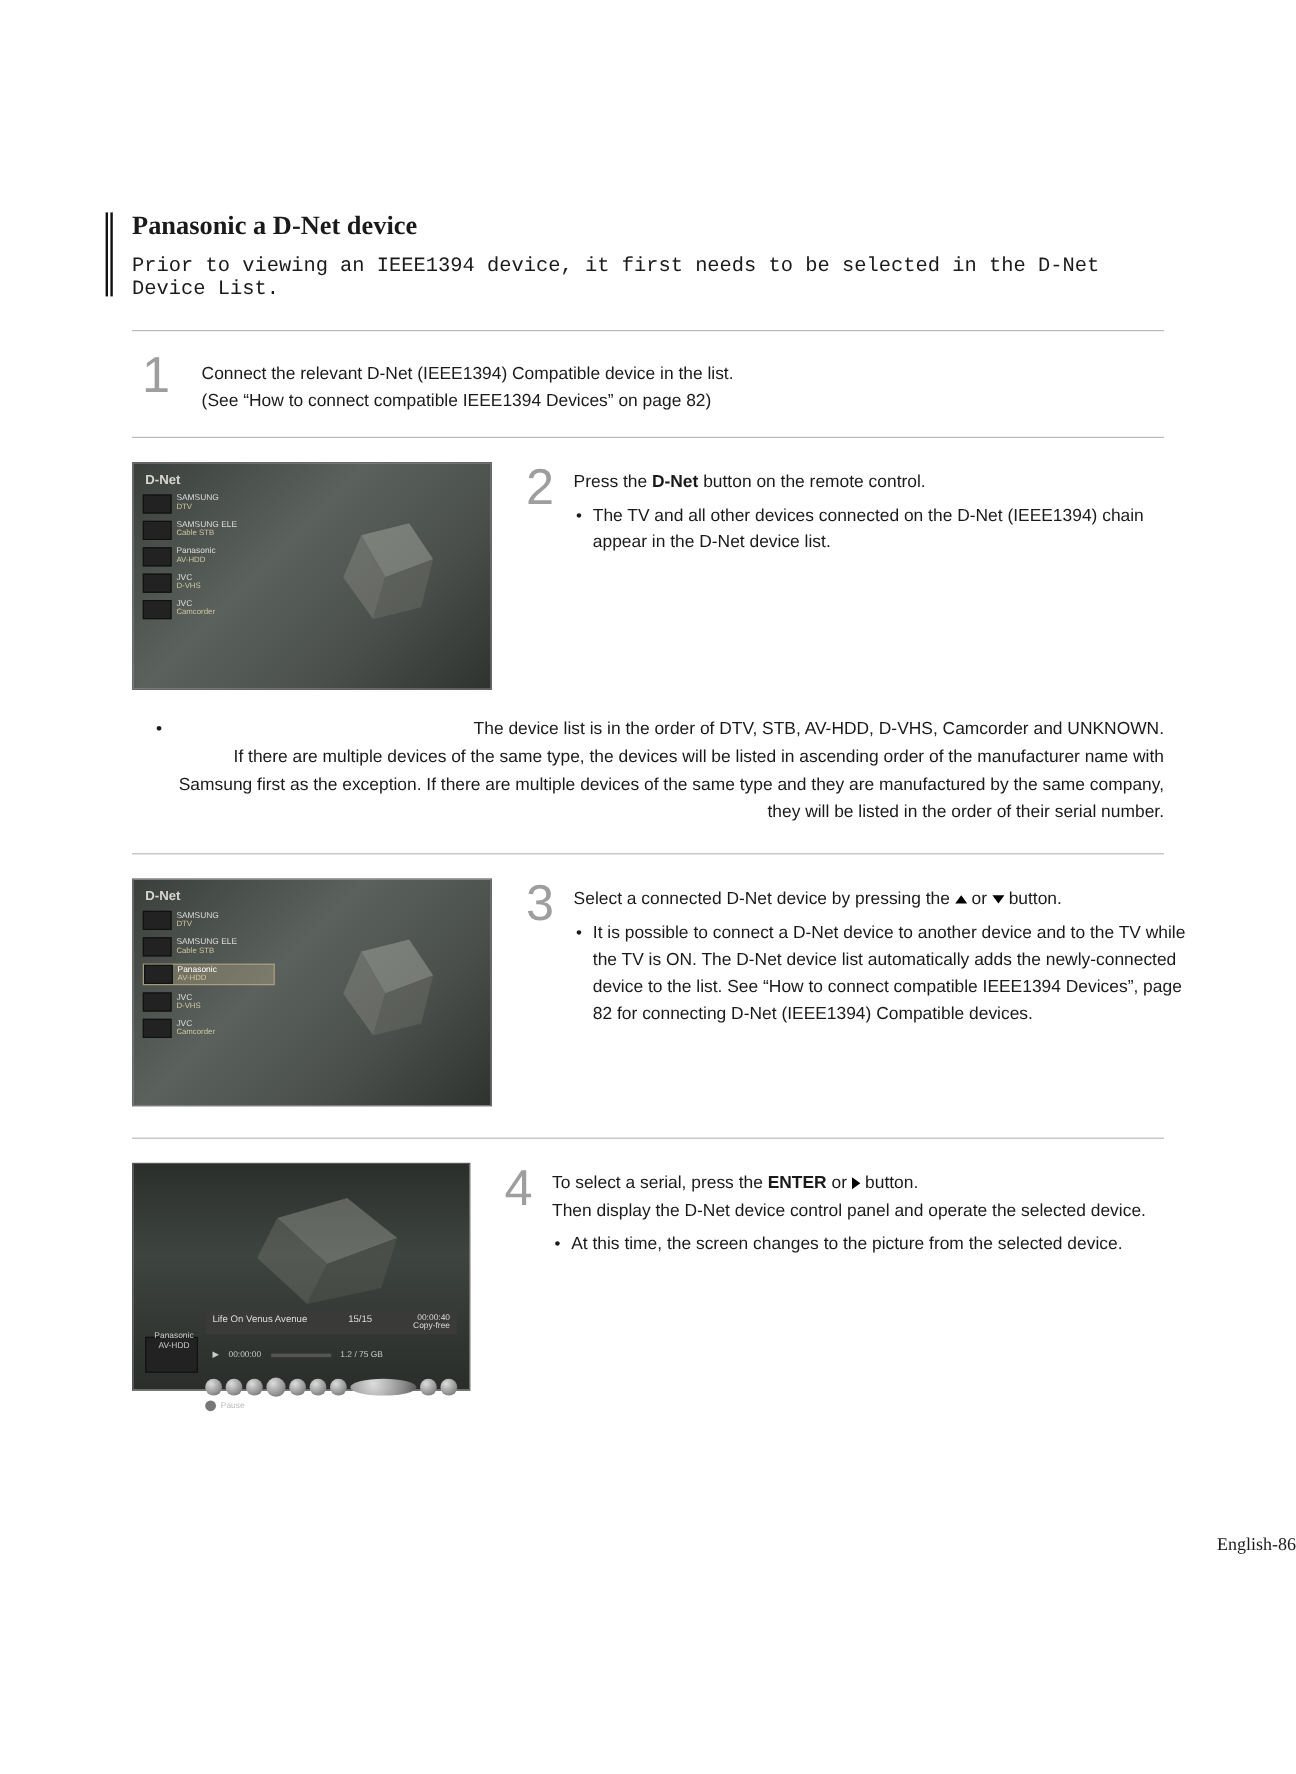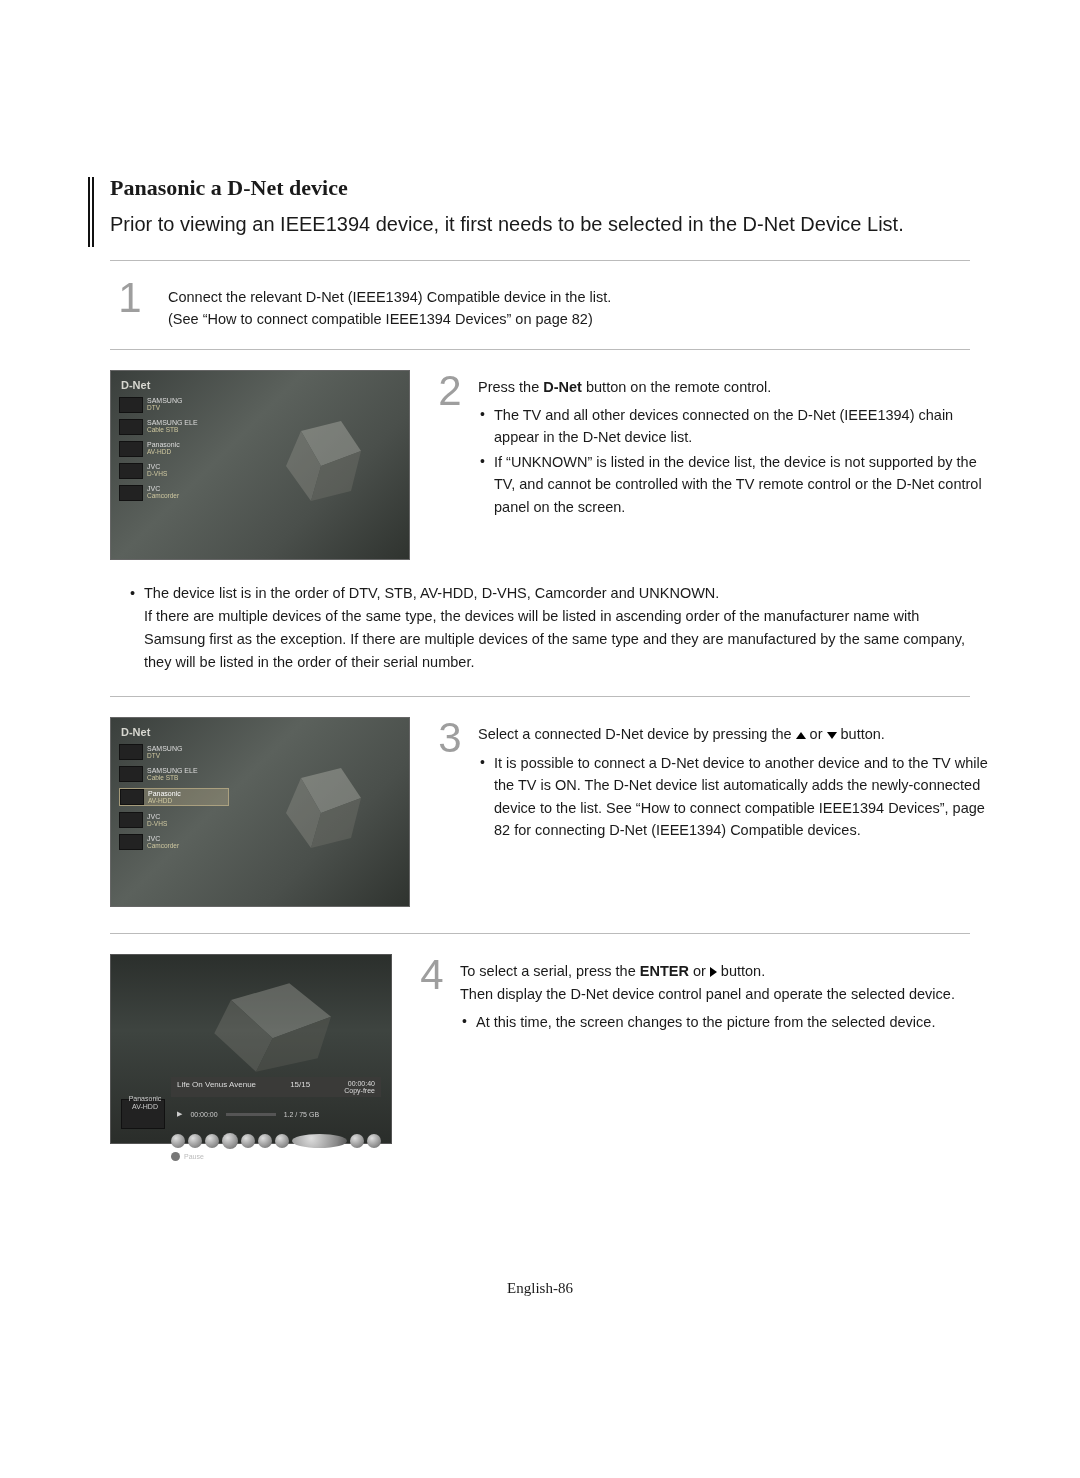--- a/index.html
+++ b/index.html
@@ -27,22 +27,22 @@
     left: -22px;
     top: 2px;
   }
   .heading {
     font-family: "Times New Roman", Times, serif;
     font-weight: bold;
     font-size: 22px;
     margin: 0 0 12px 0;
   }
   .intro {
-    font-family: Liberation Sans, sans-serif;
-    font-size: 20px;
+    font-family: Liberation Mono, monospace;
+    font-size: 17px;
     margin: 4px 0 24px 0;
   }
   hr.sep {
     border: none;
     border-top: 1px solid #bbb;
     margin: 10px 0 16px 0;
   }
   .bignum {
     font-size: 42px;
     font-weight: 300;
@@ -134,21 +134,21 @@
     content: "•";
     position: absolute;
     left: -14px;
     top: 0;
     font-size: 14px;
   }
   .midnote {
     margin-top: 22px;
     font-size: 14.5px;
   }
-  .midnote ul { list-style: none; padding: 0 0 0 34px; margin: 0; }
+  .midnote ul { list-style: none; padding: 0 0 0 34px; margin: 0; text-align: right; }
   .midnote li { position: relative; line-height: 1.6; }
   .midnote li::before { content: "•"; position: absolute; left: -14px; }
   .shot3 {
     width: 300px;
     height: 190px;
     background: linear-gradient(180deg, #2b2f2c 0%, #3e4440 40%, #2a2d2a 100%);
     position: relative;
     border: 1px solid #555;
     padding-left: 32px;
   }
@@ -198,21 +198,21 @@
   .ctrl-pause .pi { width: 9px; height: 9px; border-radius: 50%; background: #777; display: inline-block; }
   .tri { display:inline-block; width:0;height:0;vertical-align:middle; }
   .tri.up { border-left:5px solid transparent; border-right:5px solid transparent; border-bottom:7px solid #000; }
   .tri.down { border-left:5px solid transparent; border-right:5px solid transparent; border-top:7px solid #000; }
   .tri.right { border-top:5px solid transparent; border-bottom:5px solid transparent; border-left:7px solid #000; }
   .footer {
     position: absolute;
     left: 0;
     width: 1080px;
     top: 1280px;
-    text-align: center;
+    text-align: right;
     font-family: "Times New Roman", Times, serif;
     font-size: 15px;
   }
 </style>
 </head>
 <body>
 
 <div class="page">
   <div class="vbar"></div>
   <h2 class="heading">Panasonic a D-Net device</h2>
@@ -277,21 +277,20 @@
       </svg>
     </div>
     <div class="right-col">
       <span class="bignum">2</span>
       <div class="body">
         <p class="lead">
           <span>Press the </span><b>D-Net</b><span> button on the remote control.</span>
         </p>
         <ul class="bul">
           <li>The TV and all other devices connected on the D-Net (IEEE1394) chain appear in the D-Net device list.</li>
-          <li>If “UNKNOWN” is listed in the device list, the device is not supported by the TV, and cannot be controlled with the TV remote control or the D-Net control panel on the screen.</li>
         </ul>
       </div>
     </div>
   </div>
 
   <div class="midnote">
     <ul>
       <li>
         <span>The device list is in the order of DTV, STB, AV-HDD, D-VHS, Camcorder and UNKNOWN.</span><br>
         <span>If there are multiple devices of the same type, the devices will be listed in ascending order of the manufacturer name with Samsung first as the exception. If there are multiple devices of the same type and they are manufactured by the same company, they will be listed in the order of their serial number.</span>

